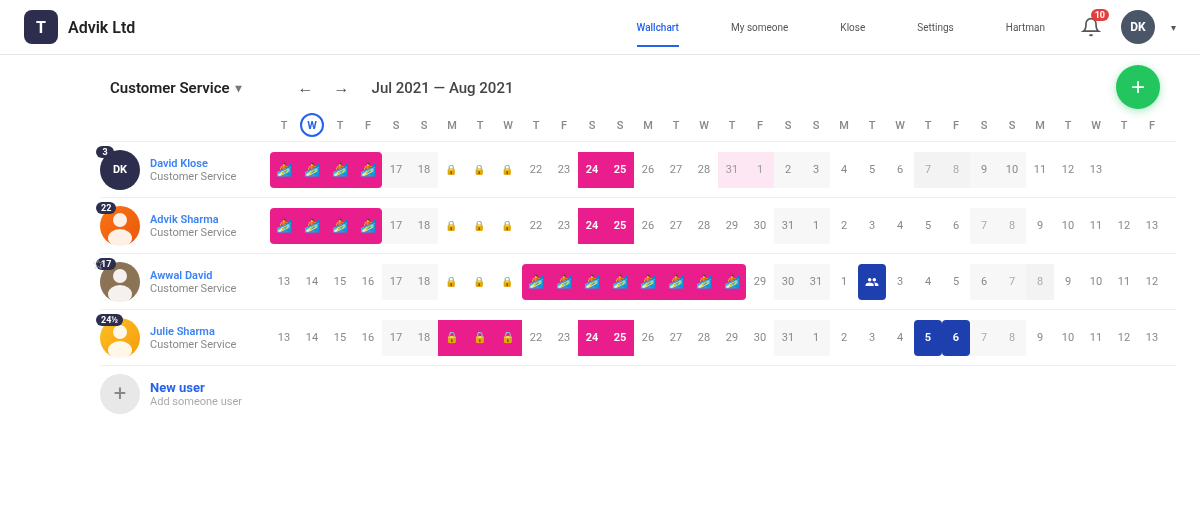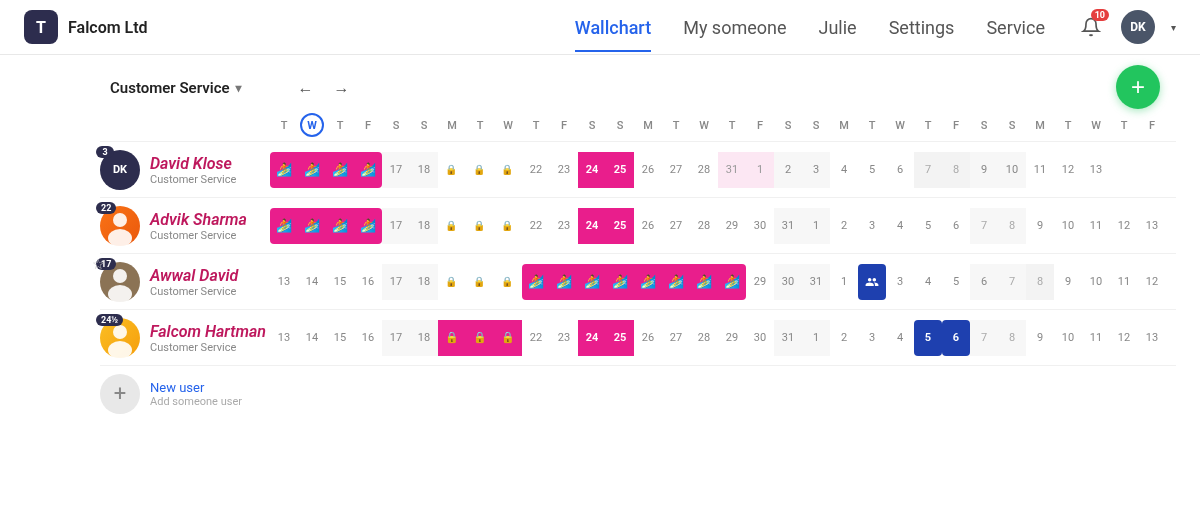--- a/index.html
+++ b/index.html
@@ -23,22 +23,23 @@
       margin-right: 10px;
     }
     .app-name {
       font-size: 16px; font-weight: 600; color: #222;
       margin-right: auto;
     }
     .nav {
       display: flex; gap: 32px; align-items: center;
     }
     .nav-item {
-      font-size: 18px; color: #555; cursor: pointer; padding: 4px 0;
+      font-size: 10px; color: #555; cursor: pointer; padding: 4px 0;
       position: relative;
+      margin-left: 20px;
     }
     .nav-item.active {
       color: #2563eb; font-weight: 500;
     }
     .nav-item.active::after {
       content: '';
       position: absolute; bottom: -10px; left: 0; right: 0;
       height: 2px; background: #2563eb;
     }
     .header-right {
@@ -147,59 +148,59 @@
       position: absolute; top: -4px; left: -4px;
       background: #2d2d4e; color: #fff;
       font-size: 9px; font-weight: bold;
       border-radius: 10px; padding: 1px 5px;
       min-width: 18px; text-align: center;
     }
     .avatar-star {
       position: absolute; top: -6px; left: -8px;
       font-size: 14px; color: #ccc;
     }
-    .person-name { font-size: 16px; font-weight: 600; color: #be185d; cursor: pointer; font-style: italic; }
+    .person-name { font-size: 11px; font-weight: 600; color: #3b82f6; cursor: pointer; }
     .person-dept { font-size: 11px; color: #888; }
     .add-person {
       display: flex; align-items: center; gap: 10px;
       cursor: pointer;
     }
     .add-circle {
       width: 40px; height: 40px; border-radius: 50%;
       background: #e8e8e8; color: #888; font-size: 22px;
       display: flex; align-items: center; justify-content: center;
     }
-    .new-user-name { font-size: 13px; font-weight: 400; color: #2563eb; }
+    .new-user-name { font-size: 13px; font-weight: 700; color: #2563eb; }
     .new-user-sub { font-size: 11px; color: #aaa; }
 
     
     .row-days { display: flex; align-items: center; }
     .rday {
       width: 28px; min-width: 28px; height: 36px;
       display: flex; align-items: center; justify-content: center;
       font-size: 11px; color: #888; position: relative;
     }
     .rday.weekend { background: #f7f7f7; }
     .rday .lock-icon { font-size: 10px; color: #ccc; }
   </style>
 </head>
 <body>
 
 <div class="header">
   <div class="logo-box">
     <span>T</span>
   </div>
-  <span class="app-name">Falcom Ltd</span>
+  <span class="app-name">Advik Ltd</span>
 
   <nav class="nav">
     <span class="nav-item active">Wallchart</span>
     <span class="nav-item">My someone</span>
-    <span class="nav-item">Julie</span>
+    <span class="nav-item">Klose</span>
     <span class="nav-item">Settings</span>
-    <span class="nav-item">Service</span>
+    <span class="nav-item">Hartman</span>
   </nav>
 
   <div class="header-right">
     <div class="bell-btn">
       <svg width="20" height="20" viewBox="0 0 24 24" fill="none" stroke="#555" stroke-width="2">
         <path d="M18 8A6 6 0 0 0 6 8c0 7-3 9-3 9h18s-3-2-3-9"></path>
         <path d="M13.73 21a2 2 0 0 1-3.46 0"></path>
       </svg>
       <span class="bell-badge">10</span>
     </div>
@@ -212,20 +213,21 @@
 
 <div class="toolbar">
   <div class="dept-select">
     <span>Customer Service</span>
     <span class="dept-caret">▾</span>
   </div>
   <div class="nav-arrows">
     <button class="arrow-btn">←</button>
     <button class="arrow-btn">→</button>
   </div>
+  <span class="date-range">Jul 2021 — Aug 2021</span>
   <button class="add-btn">+</button>
 </div>
 
 <div class="calendar-area">
 
   <div class="day-headers" id="day-headers-row">
 
   <div class="day-cell">T</div>
       <div class="day-cell today-circle">W</div>
       <div class="day-cell">T</div>
@@ -469,21 +471,21 @@
           <div class="avatar-wrap">
             <div class="person-avatar" style="background: linear-gradient(135deg, rgb(251, 191, 36), rgb(245, 158, 11));">
               <svg width="40" height="40" viewBox="0 0 40 40">
                 <circle cx="20" cy="14" r="7" fill="rgba(255,255,255,0.9)"></circle>
                 <ellipse cx="20" cy="32" rx="12" ry="9" fill="rgba(255,255,255,0.9)"></ellipse>
               </svg>
             </div>
             <span class="avatar-days">24½</span>
           </div>
           <div>
-            <div class="person-name">Falcom Hartman</div>
+            <div class="person-name">Julie Sharma</div>
             <div class="person-dept">Customer Service</div>
           </div>
         </div>
         <div class="row-days">
           <div class="rday">13</div>
           <div class="rday">14</div>
           <div class="rday">15</div>
           <div class="rday">16</div>
           <div class="rday weekend" style="background: rgb(247, 247, 247);">17</div>
           <div class="rday weekend" style="background: rgb(247, 247, 247);">18</div>

